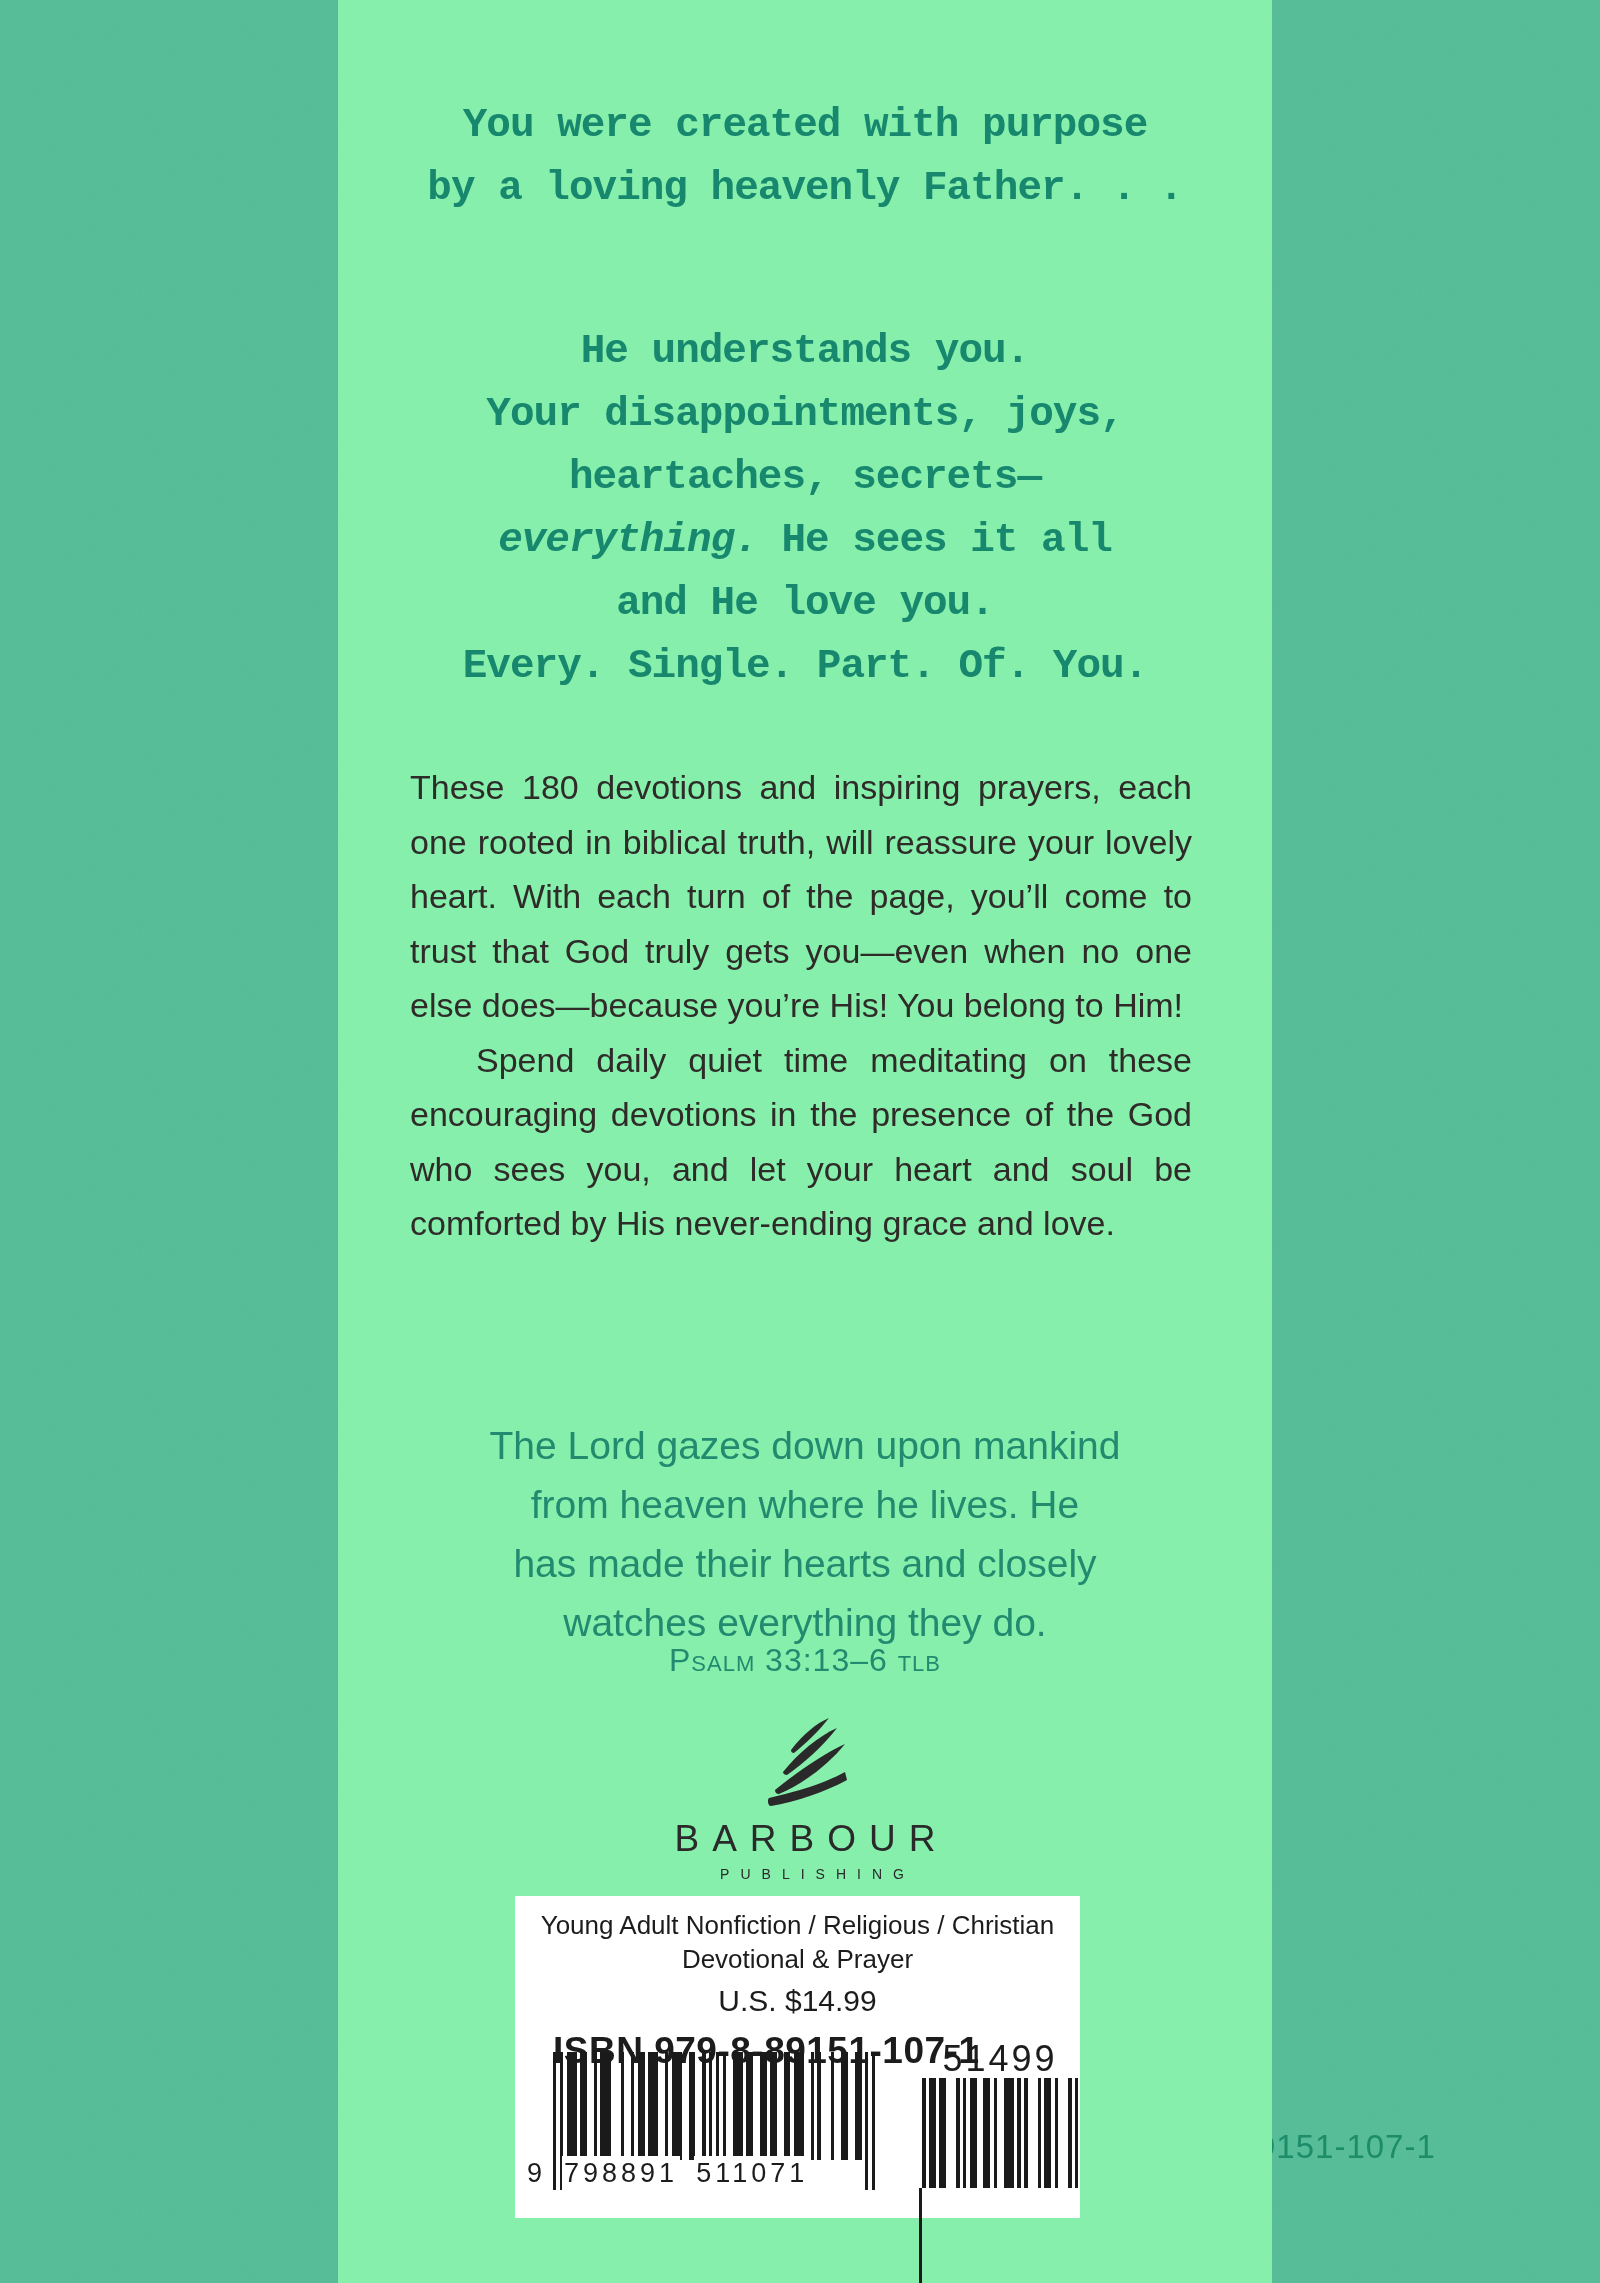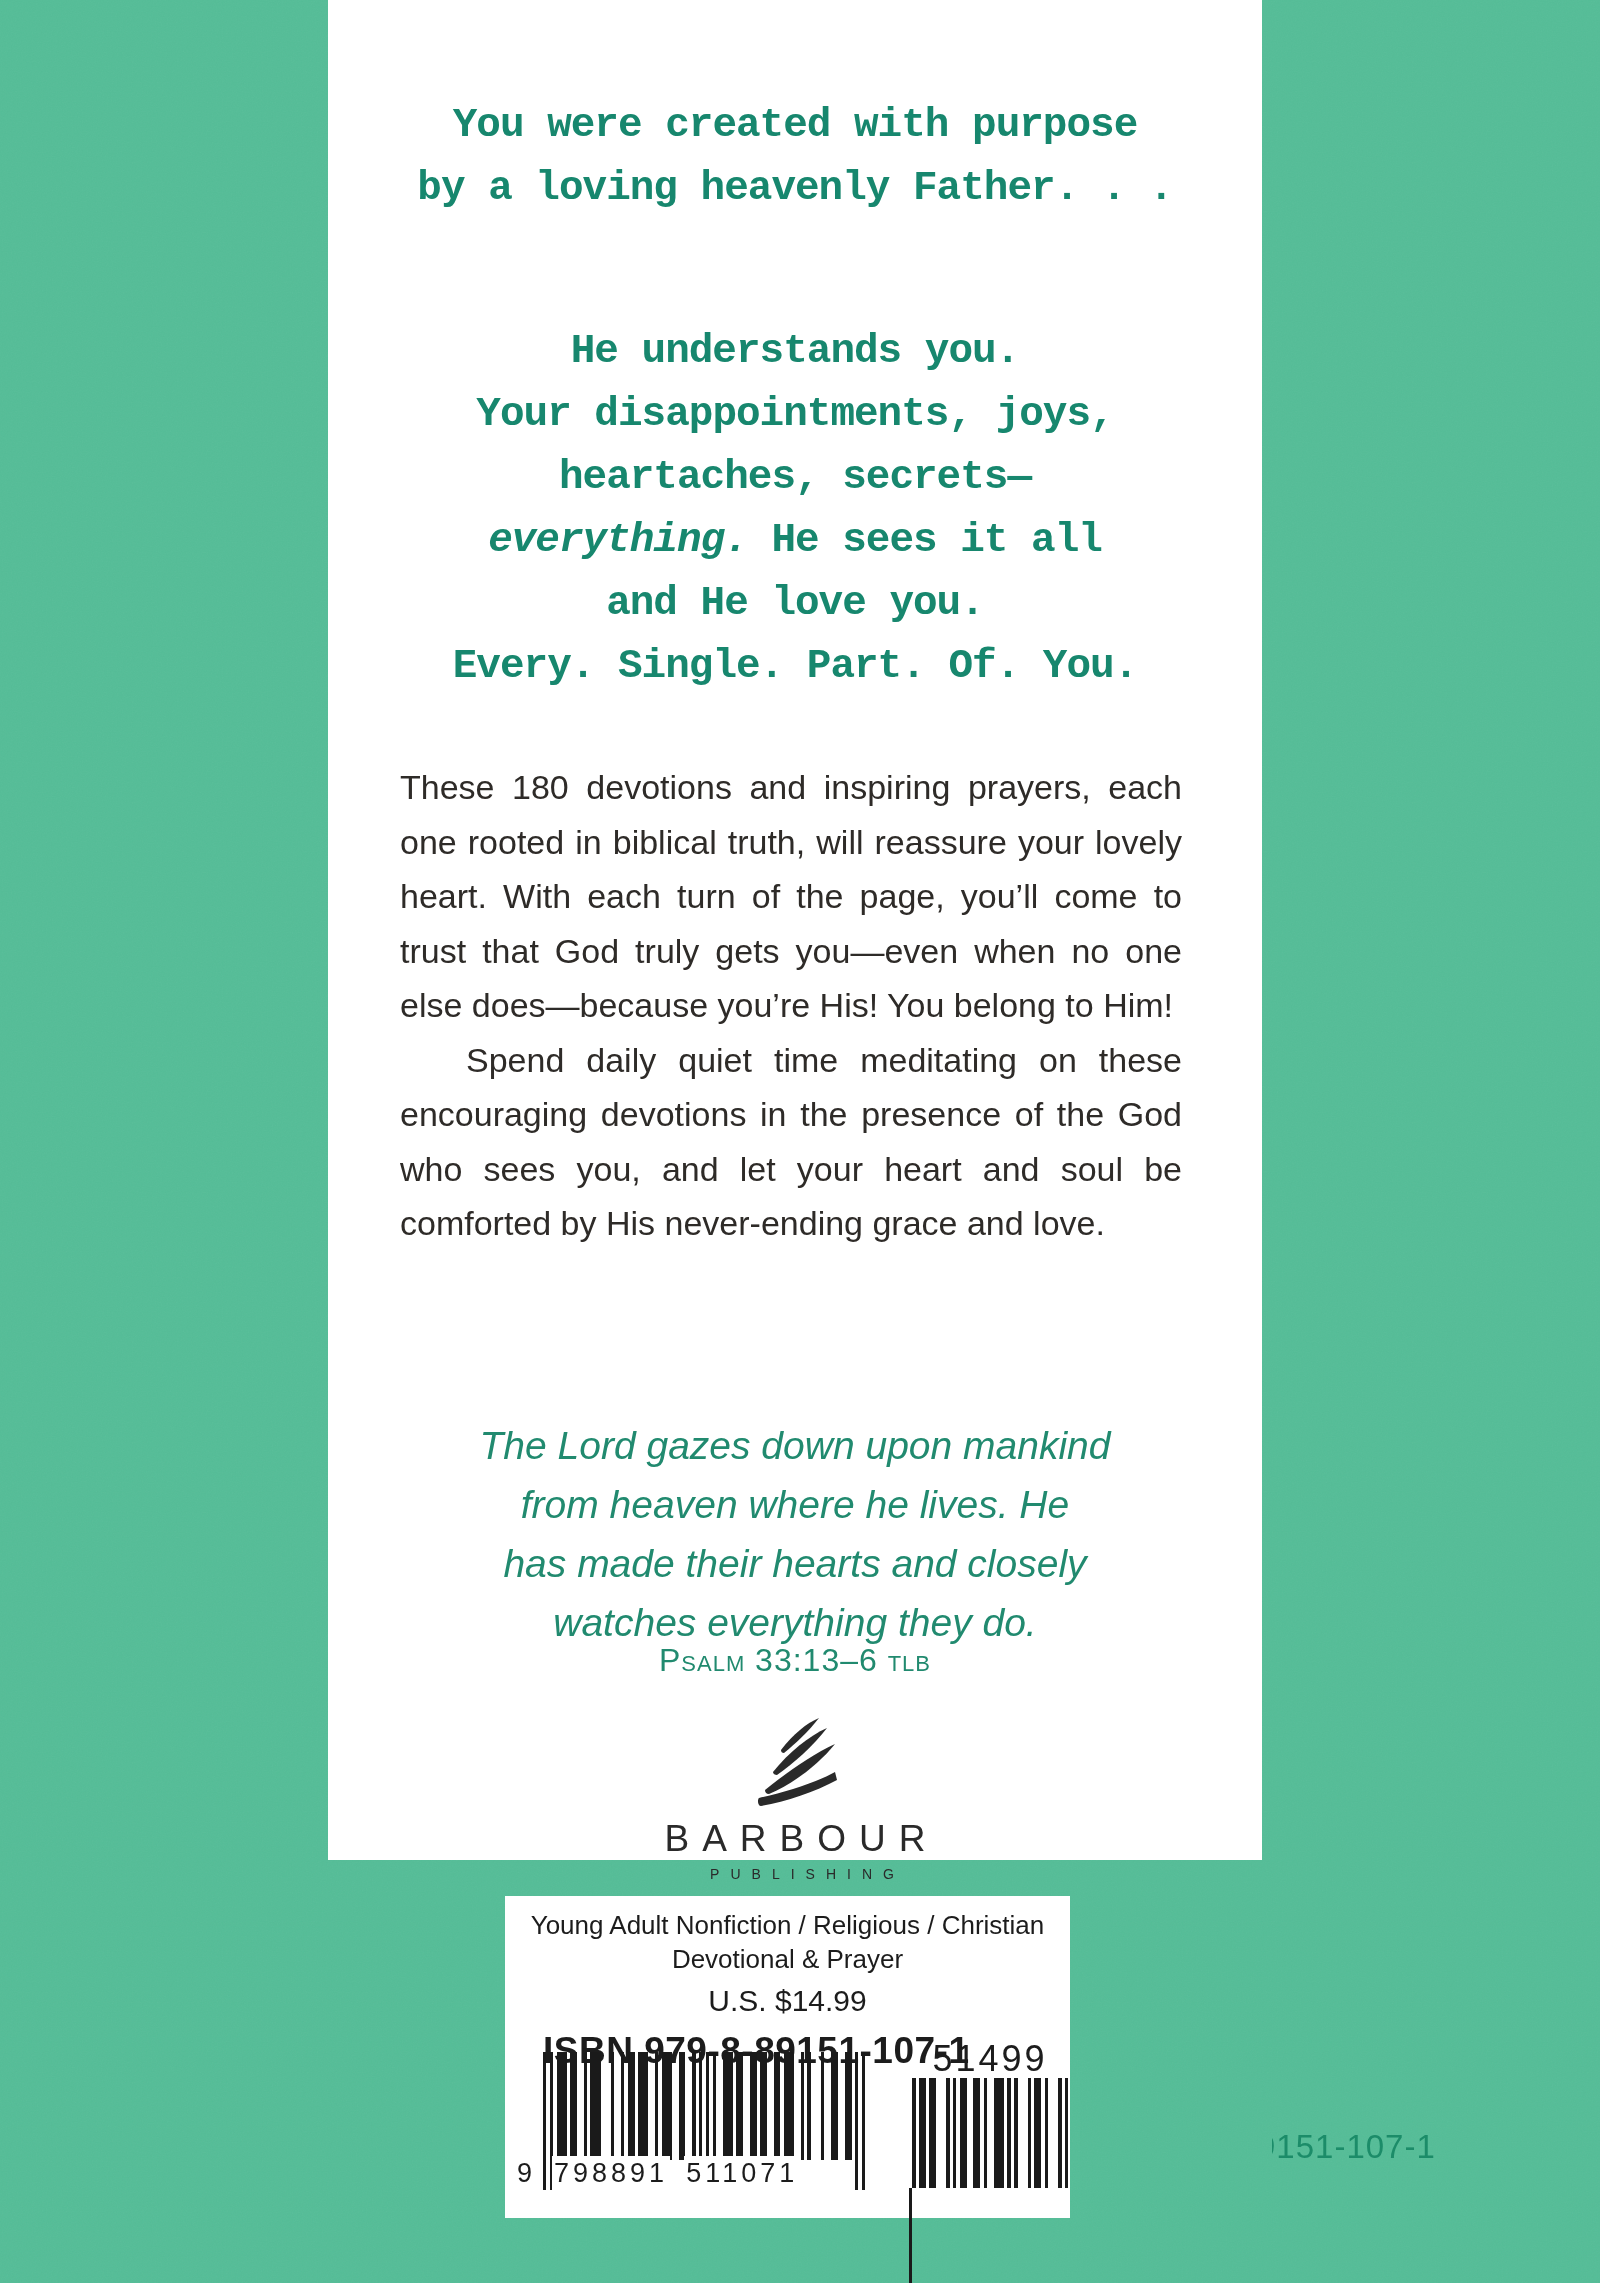--- a/index.html
+++ b/index.html
@@ -3,22 +3,22 @@
 <meta charset="utf-8">
 <style>
   html,body{margin:0;padding:0;}
   body{
     width:1600px;height:2283px;position:relative;overflow:hidden;
     background:#54bd97;
     font-family:"Liberation Sans",sans-serif;
   }
   .teal-texture{position:absolute;inset:0;pointer-events:none;opacity:.05;}
   .panel{
-    position:absolute;left:328px;top:0;width:934px;height:1860px;
-    background:#ffffff;
+    position:absolute;left:338px;top:0;width:934px;height:2283px;
+    background:#86efac;
   }
   
   .headline{
     position:absolute;left:0;width:934px;text-align:center;
     font-family:"Liberation Mono",monospace;font-weight:700;
     font-size:41px;line-height:63px;color:#17876e;letter-spacing:-1px;
   }
   .headline .hl-line{white-space:nowrap;}
   .stanza1{top:94px;}
   .stanza2{top:320px;}
@@ -27,21 +27,21 @@
   .bodycopy{
     position:absolute;left:72px;top:760px;width:782px;
     font-size:34px;line-height:54.5px;color:#2e2b28;
     text-align:justify;
   }
   .bodycopy p{margin:0;}
   .bodycopy p.indent{text-indent:66px;}
   
   .quote{
     position:absolute;left:0;top:1416px;width:934px;text-align:center;
-    font-size:39px;line-height:59px;color:#218a6f;font-style:italic;
+    font-size:39px;line-height:59px;color:#218a6f;
   }
   .citation{
     position:absolute;left:0;top:1642px;width:934px;text-align:center;
     font-size:32px;color:#218a6f;font-variant:small-caps;letter-spacing:1px;
   }
   
   .logo{position:absolute;left:0;top:1716px;width:934px;text-align:center;}
   .logo-icon{display:block;margin:0 auto;}
   .logo-name{
     font-size:37px;letter-spacing:13px;padding-left:13px;color:#2a2a2a;

